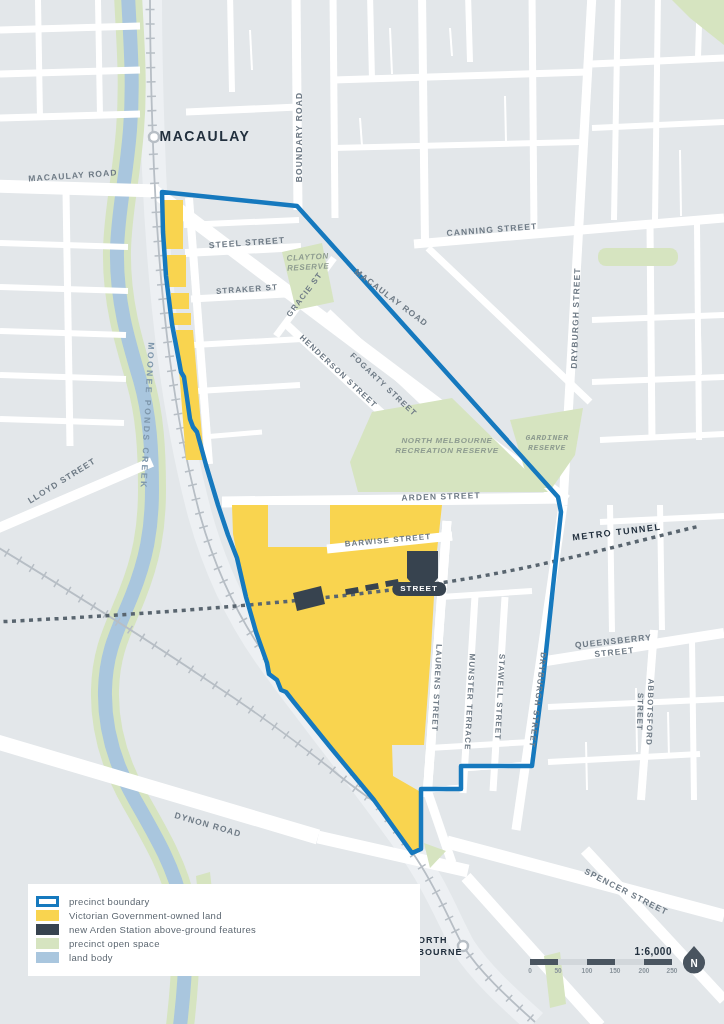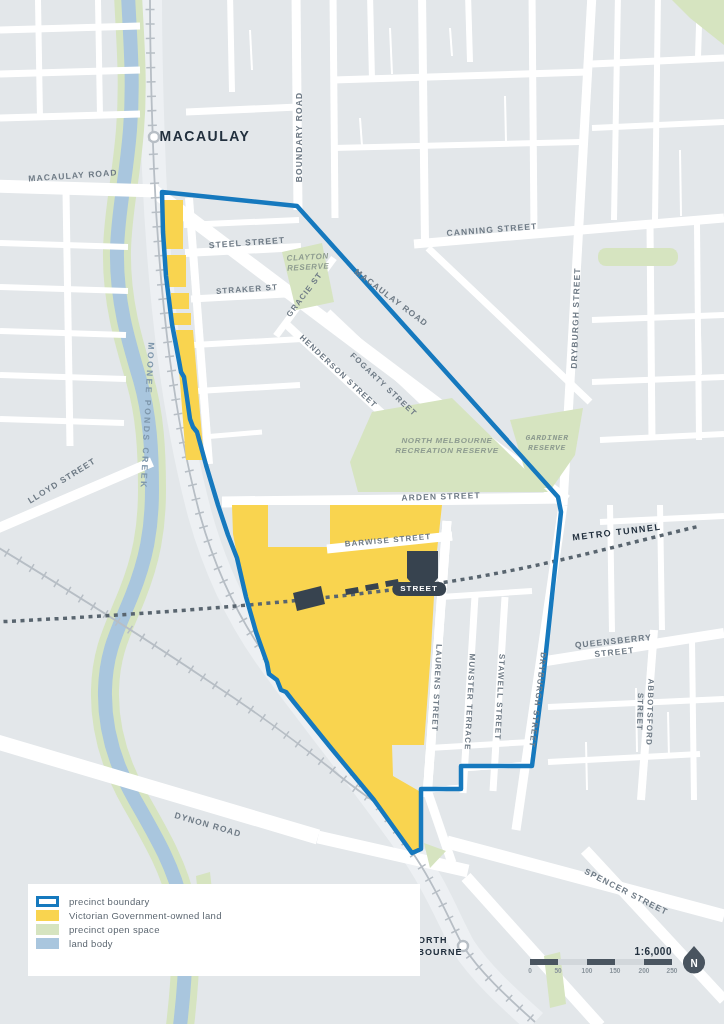--- a/index.html
+++ b/index.html
@@ -260,20 +260,24 @@
   <div class="legend">
     <div class="legend-row">
       <span class="swatch sw-boundary"></span>
       <span class="legend-label">precinct boundary</span>
     </div>
       <div class="legend-row">
       <span class="swatch sw-yellow"></span>
       <span class="legend-label">Victorian Government-owned land</span>
     </div>
       <div class="legend-row">
+      <span class="swatch sw-navy"></span>
+      <span class="legend-label">new Arden Station above-ground features</span>
+    </div>
+      <div class="legend-row">
       <span class="swatch sw-green"></span>
       <span class="legend-label">precinct open space</span>
     </div>
       <div class="legend-row">
       <span class="swatch sw-water"></span>
       <span class="legend-label">land body</span>
     </div>
   </div>
 
   <div class="scalebar">

